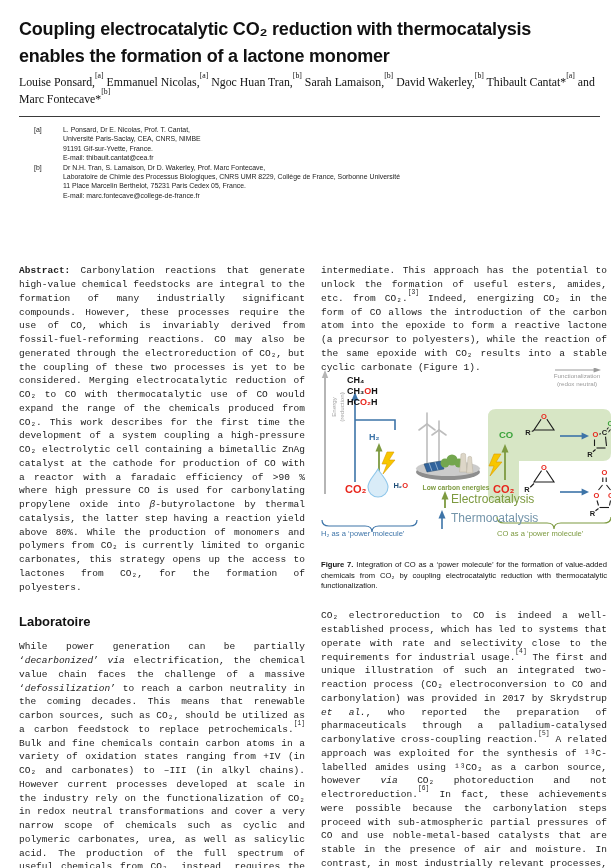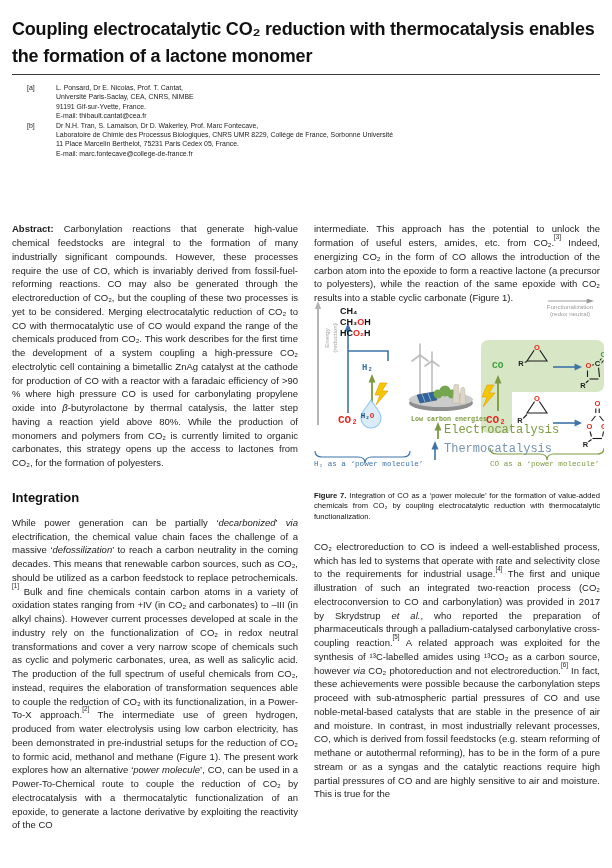--- a/index.html
+++ b/index.html
@@ -1,41 +1,41 @@
 <!DOCTYPE html>
 <html style="--red: #e8251c; --green: #3aa23a; --olive: #7d9a40; --blue: #3d74a8; --slate: #7495aa; --lightgreen: #d7e6c5;"><head>
 <meta charset="utf-8">
 <style>
   html,body{margin:0;padding:0;background:#fff;}
   body{width:612px;height:868px;overflow:hidden;font-family:"Liberation Sans",sans-serif;color:#1c1c1c;}
-  .page{position:relative;width:612px;height:868px;box-sizing:border-box;padding:14px 12px 0 12px;}
+  .page{position:relative;width:612px;height:868px;box-sizing:border-box;padding:14px 12px 0 19px;}
   .title{font-size:18px;line-height:27px;font-weight:bold;letter-spacing:-0.2px;margin:2px 0 4px 0;color:#111;}
   .authors{font-family:"Liberation Serif",serif;font-size:11.8px;line-height:16.5px;margin:0 0 9px 0;color:#111;}
   sup{font-size:66%;line-height:0;position:relative;top:-0.45em;}
   .rule{border-top:1.1px solid #3a3a3a;height:0;margin:0 0 8px 0;}
   .affil{font-size:6.9px;line-height:9.4px;color:#222;}
   .affil-row{display:flex;padding-left:15px;}
   .affil-marker{width:29px;flex:none;}
   .cols{display:flex;gap:16px;margin-top:64px;}
   .col{width:286px;flex:none;}
-  .body-p{margin:0;font-size:9.5px;line-height:13.75px;text-align:justify;color:#1c1c1c;}
+  .body-p{margin:0;font-size:9.5px;line-height:13.75px;text-align:justify;color:#1c1c1c;font-family:Liberation Mono, monospace;}
   .abs-label{font-weight:bold;}
   .intro-h{font-size:13px;font-weight:bold;margin:20px 0 11px 0;color:#111;}
   .p2{margin-top:18px;}
   em{font-style:italic;}
   .rd{color:var(--red,#e8251c);}
   
   .figure{position:relative;width:290px;height:176px;margin-top:-6px;}
-  .figure .lab{position:absolute;white-space:nowrap;font-family:Liberation Mono, monospace;}
+  .figure .lab{position:absolute;white-space:nowrap;}
   .fig-axis{position:absolute;left:9px;top:70px;width:62px;transform:rotate(-90deg);transform-origin:0 0;
             font-size:6.2px;line-height:7.6px;color:#a2a2a2;text-align:center;}
   .fig-products{position:absolute;left:26px;top:7px;font-size:9px;font-weight:bold;line-height:11px;color:#111;}
   .fig-func{position:absolute;left:228px;top:4px;width:56px;font-size:6.2px;line-height:7.7px;color:#9b9b9b;text-align:center;}
   .fig-h2{left:48px;top:64px;font-size:9px;font-weight:bold;color:var(--blue,#3d74a8);}
-  .fig-h2o{left:40px;top:113px;width:27px;text-align:center;font-size:7.5px;font-weight:bold;color:#1f4e79;}
+  .fig-h2o{left:60px;top:113px;width:27px;text-align:right;font-size:7.5px;font-weight:bold;color:#1f4e79;}
   .fig-co2a{left:24px;top:115px;}
   .fig-co2b{left:172px;top:115px;}
   .fig-co2a,.fig-co2b{font-size:11px;font-weight:bold;color:var(--red,#e8251c);}
   .fig-co{left:178px;top:61px;font-size:9.5px;font-weight:bold;color:var(--green,#3aa23a);}
   .fig-low{left:92px;top:116px;width:86px;text-align:center;font-size:6.7px;font-weight:bold;color:var(--olive,#7d9a40);}
   .fig-electro{left:130px;top:124px;font-size:12px;color:var(--olive,#7d9a40);}
   .fig-thermo{left:130px;top:143px;font-size:12px;color:var(--slate,#7495aa);}
   .fig-brl{left:0px;top:161px;width:100px;text-align:left;font-size:7.6px;color:var(--blue,#3d74a8);}
   .fig-brr{left:176px;top:161px;width:114px;text-align:left;font-size:7.6px;color:var(--olive,#7d9a40);}
   
@@ -68,20 +68,21 @@
   .halo-w{paint-order:stroke;stroke:#ffffff;stroke-width:2.6;}
   .caption{margin:16px 0 0 0;font-size:7.6px;line-height:10.4px;text-align:justify;color:#111;}
 </style>
 </head>
 <body>
 
 <div class="page">
 
   <h1 class="title">Coupling electrocatalytic CO₂ reduction with thermocatalysis enables the formation of a lactone monomer</h1>
 
+  <div class="authors">Louise Ponsard,<sup>[a]</sup> Emmanuel Nicolas,<sup>[a]</sup> Ngoc Huan Tran,<sup>[b]</sup> Sarah Lamaison,<sup>[b]</sup> David Wakerley,<sup>[b]</sup> Thibault Cantat*<sup>[a]</sup> and Marc Fontecave*<sup>[b]</sup></div>
 
   <div class="rule"></div>
 
   <div class="affil">
     <div class="affil-row">
       <div class="affil-marker">[a]</div>
       <div class="affil-lines">
         <div>L. Ponsard, Dr E. Nicolas, Prof. T. Cantat,</div>
         <div>Université Paris-Saclay, CEA, CNRS, NIMBE</div>
         <div>91191 Gif-sur-Yvette, France.</div>
@@ -96,21 +97,21 @@
         <div>11 Place Marcelin Berthelot, 75231 Paris Cedex 05, France.</div>
         <div>E-mail: marc.fontecave@college-de-france.fr</div>
       </div>
     </div>
   </div>
 
   <div class="cols">
 
     <div class="col">
       <p class="body-p"><b class="abs-label">Abstract:</b> <span>Carbonylation reactions that generate high-value chemical feedstocks are integral to the formation of many industrially significant compounds. However, these processes require the use of CO, which is invariably derived from fossil-fuel-reforming reactions. CO may also be generated through the electroreduction of CO₂, but the coupling of these two processes is yet to be considered. Merging electrocatalytic reduction of CO₂ to CO with thermocatalytic use of CO would expand the range of the chemicals produced from CO₂. This work describes for the first time the development of a system coupling a high-pressure CO₂ electrolytic cell containing a bimetallic ZnAg catalyst at the cathode for production of CO with a reactor with a faradaic efficiency of &gt;90 % where high pressure CO is used for carbonylating propylene oxide into <em>β</em>-butyrolactone by thermal catalysis, the latter step having a reaction yield above 80%. While the production of monomers and polymers from CO₂ is currently limited to organic carbonates, this strategy opens up the access to lactones from CO₂, for the formation of polyesters.</span></p>
-      <h2 class="intro-h">Integration</h2>
+      <h2 class="intro-h">Laboratoire</h2>
       <p class="body-p">While power generation can be partially ‘<em>decarbonized</em>’ <em>via</em> electrification, the chemical value chain faces the challenge of a massive ‘<em>defossilization</em>’ to reach a carbon neutrality in the coming decades. This means that renewable carbon sources, such as CO₂, should be utilized as a carbon feedstock to replace petrochemicals.<sup>[1]</sup> Bulk and fine chemicals contain carbon atoms in a variety of oxidation states ranging from +IV (in CO₂ and carbonates) to –III (in alkyl chains). However current processes developed at scale in the industry rely on the functionalization of CO₂ in redox neutral transformations and cover a very narrow scope of chemicals such as cyclic and polymeric carbonates, urea, as well as salicylic acid. The production of the full spectrum of useful chemicals from CO₂, instead, requires the elaboration of transformation sequences able to couple the reduction of CO₂ with its functionalization, in a Power-To-X approach.<sup>[2]</sup> The intermediate use of green hydrogen, produced from water electrolysis using low carbon electricity, has been demonstrated in pre-industrial setups for the reduction of CO₂ to formic acid, methanol and methane (Figure 1). The present work explores how an alternative ‘<em>power molecule</em>’, CO, can be used in a Power-To-Chemical route to couple the reduction of CO₂ by electrocatalysis with a thermocatalytic functionalization of an epoxide, to generate a lactone derivative by exploiting the reactivity of the CO</p>
     </div>
 
     <div class="col">
       <p class="body-p">intermediate. This approach has the potential to unlock the formation of useful esters, amides, etc. from CO₂.<sup>[3]</sup> Indeed, energizing CO₂ in the form of CO allows the introduction of the carbon atom into the epoxide to form a reactive lactone (a precursor to polyesters), while the reaction of the same epoxide with CO₂ results into a stable cyclic carbonate (Figure 1).</p>
 
       <div class="figure">
         <svg width="290" height="176" viewBox="0 0 290 176">
 
           <path class="greenbox" d="M175,41 H282 Q290,41 290,49 V85 Q290,93 282,93 H198 V126 Q198,134 190,134 H175 Q167,134 167,126 V49 Q167,41 175,41 Z"></path>

